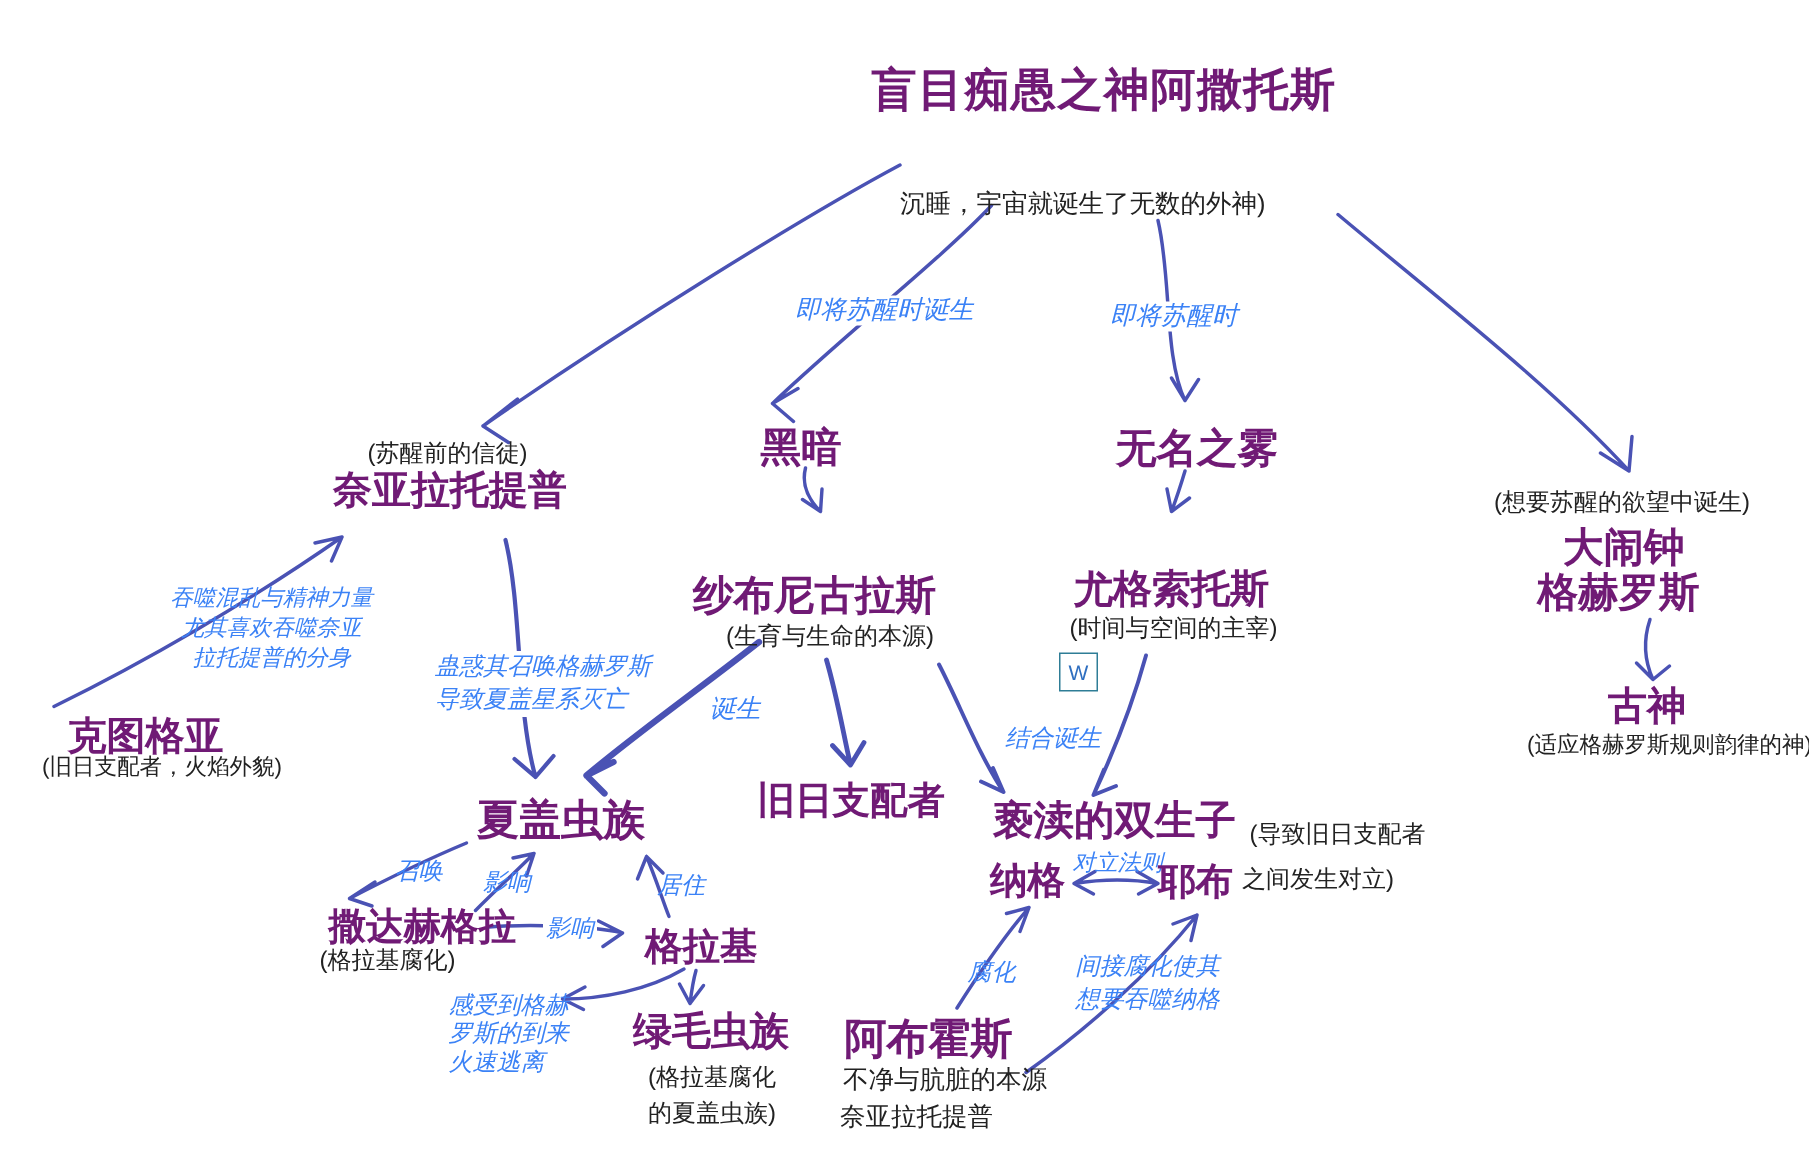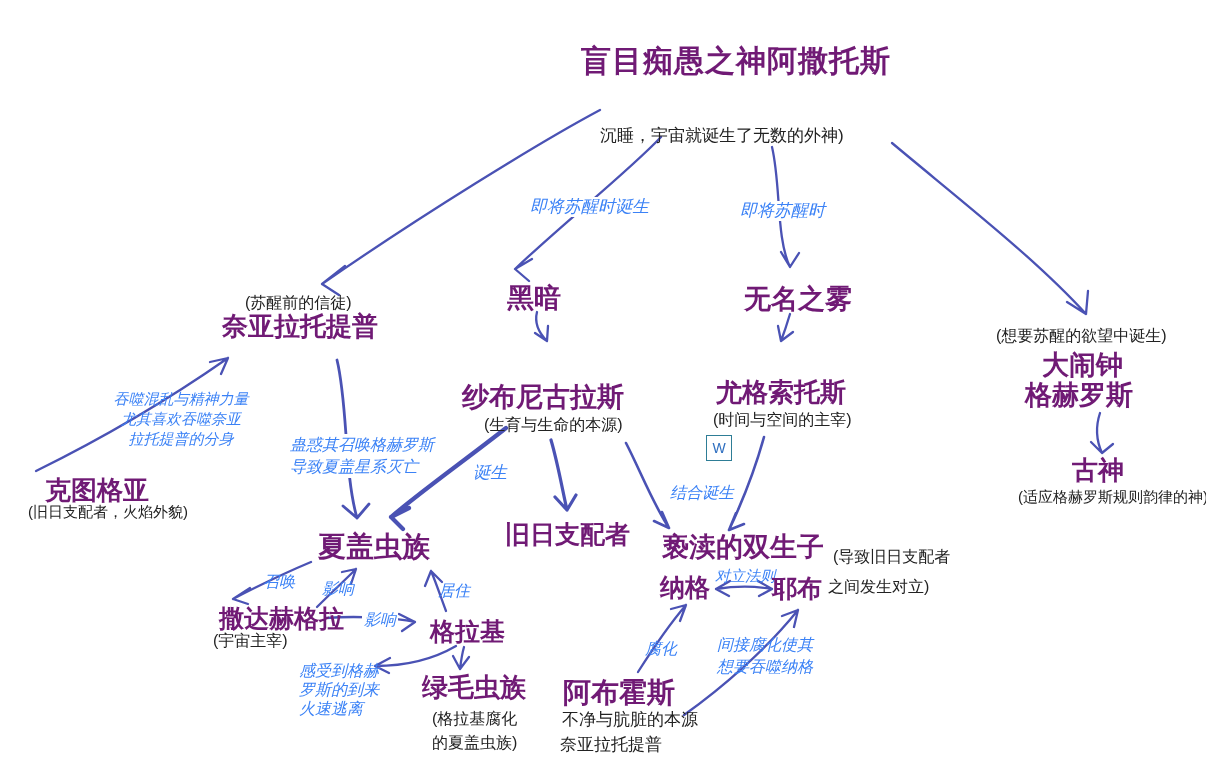--- a/index.html
+++ b/index.html
@@ -99,21 +99,21 @@
   <div class="t note" style="left:828px;top:578px;">之间发生对立)</div>
   <div class="t node" style="left:660px;top:573px;font-size:25px;">纳格</div>
   <div class="t elabel" style="left:715px;top:567px;font-size:15px;">对立法则</div>
   <div class="t node" style="left:772px;top:574px;font-size:25px;">耶布</div>
 
   <div class="t elabel" style="left:263px;top:573px;">召唤</div>
   <div class="t elabel" style="left:322px;top:580px;">影响</div>
   <div class="t elabel" style="left:438px;top:582px;">居住</div>
 
   <div class="t node" style="left:195px;top:604px;font-size:25px;margin-left:24px;">撒达赫格拉</div>
-  <div class="t note" style="left:213px;top:632px;">(宇宙主宰)</div>
+  <div class="t note" style="left:213px;top:632px;">(格拉基腐化)</div>
   <div class="t elabel bgwhite" style="left:362px;top:611px;">影响</div>
   <div class="t node" style="left:430px;top:617px;font-size:25px;">格拉基</div>
 
   <div class="t elabel" style="left:299px;top:661px;line-height:19px;">
     <span class="ln">感受到格赫</span>
     <span class="ln">罗斯的到来</span>
     <span class="ln">火速逃离</span>
   </div>
 
   <div class="t node" style="left:422px;top:673px;font-size:26px;">绿毛虫族</div>

